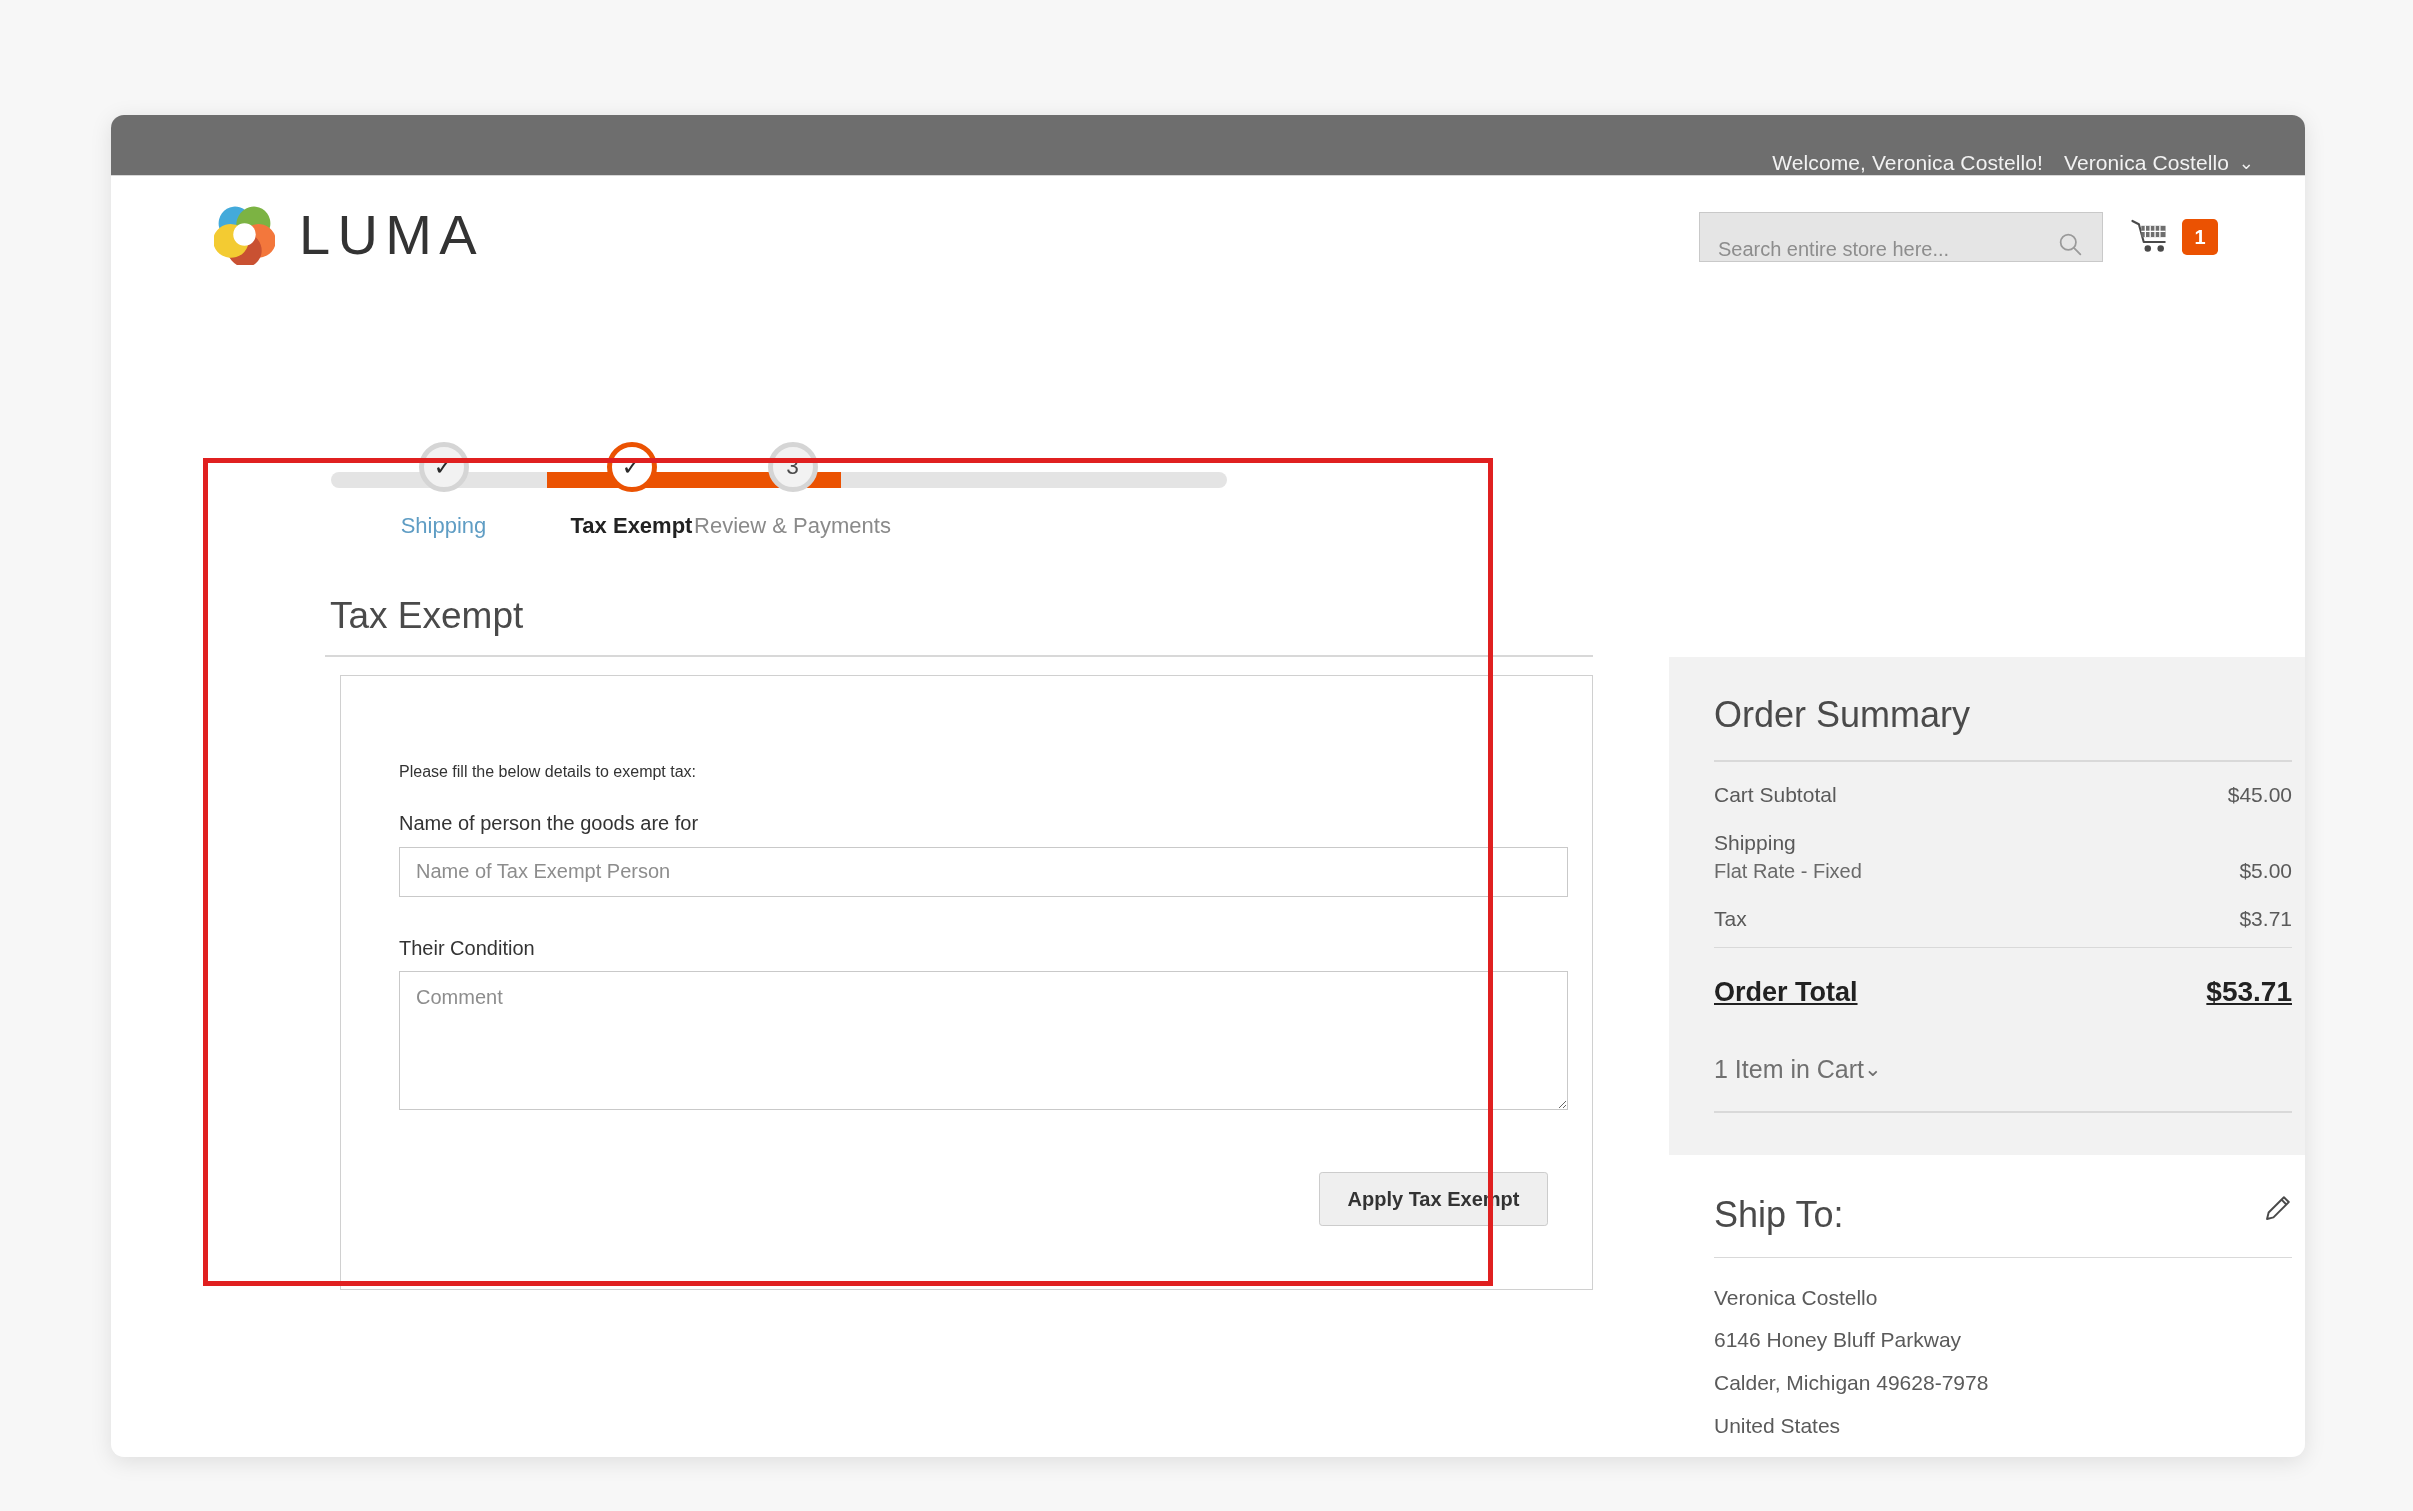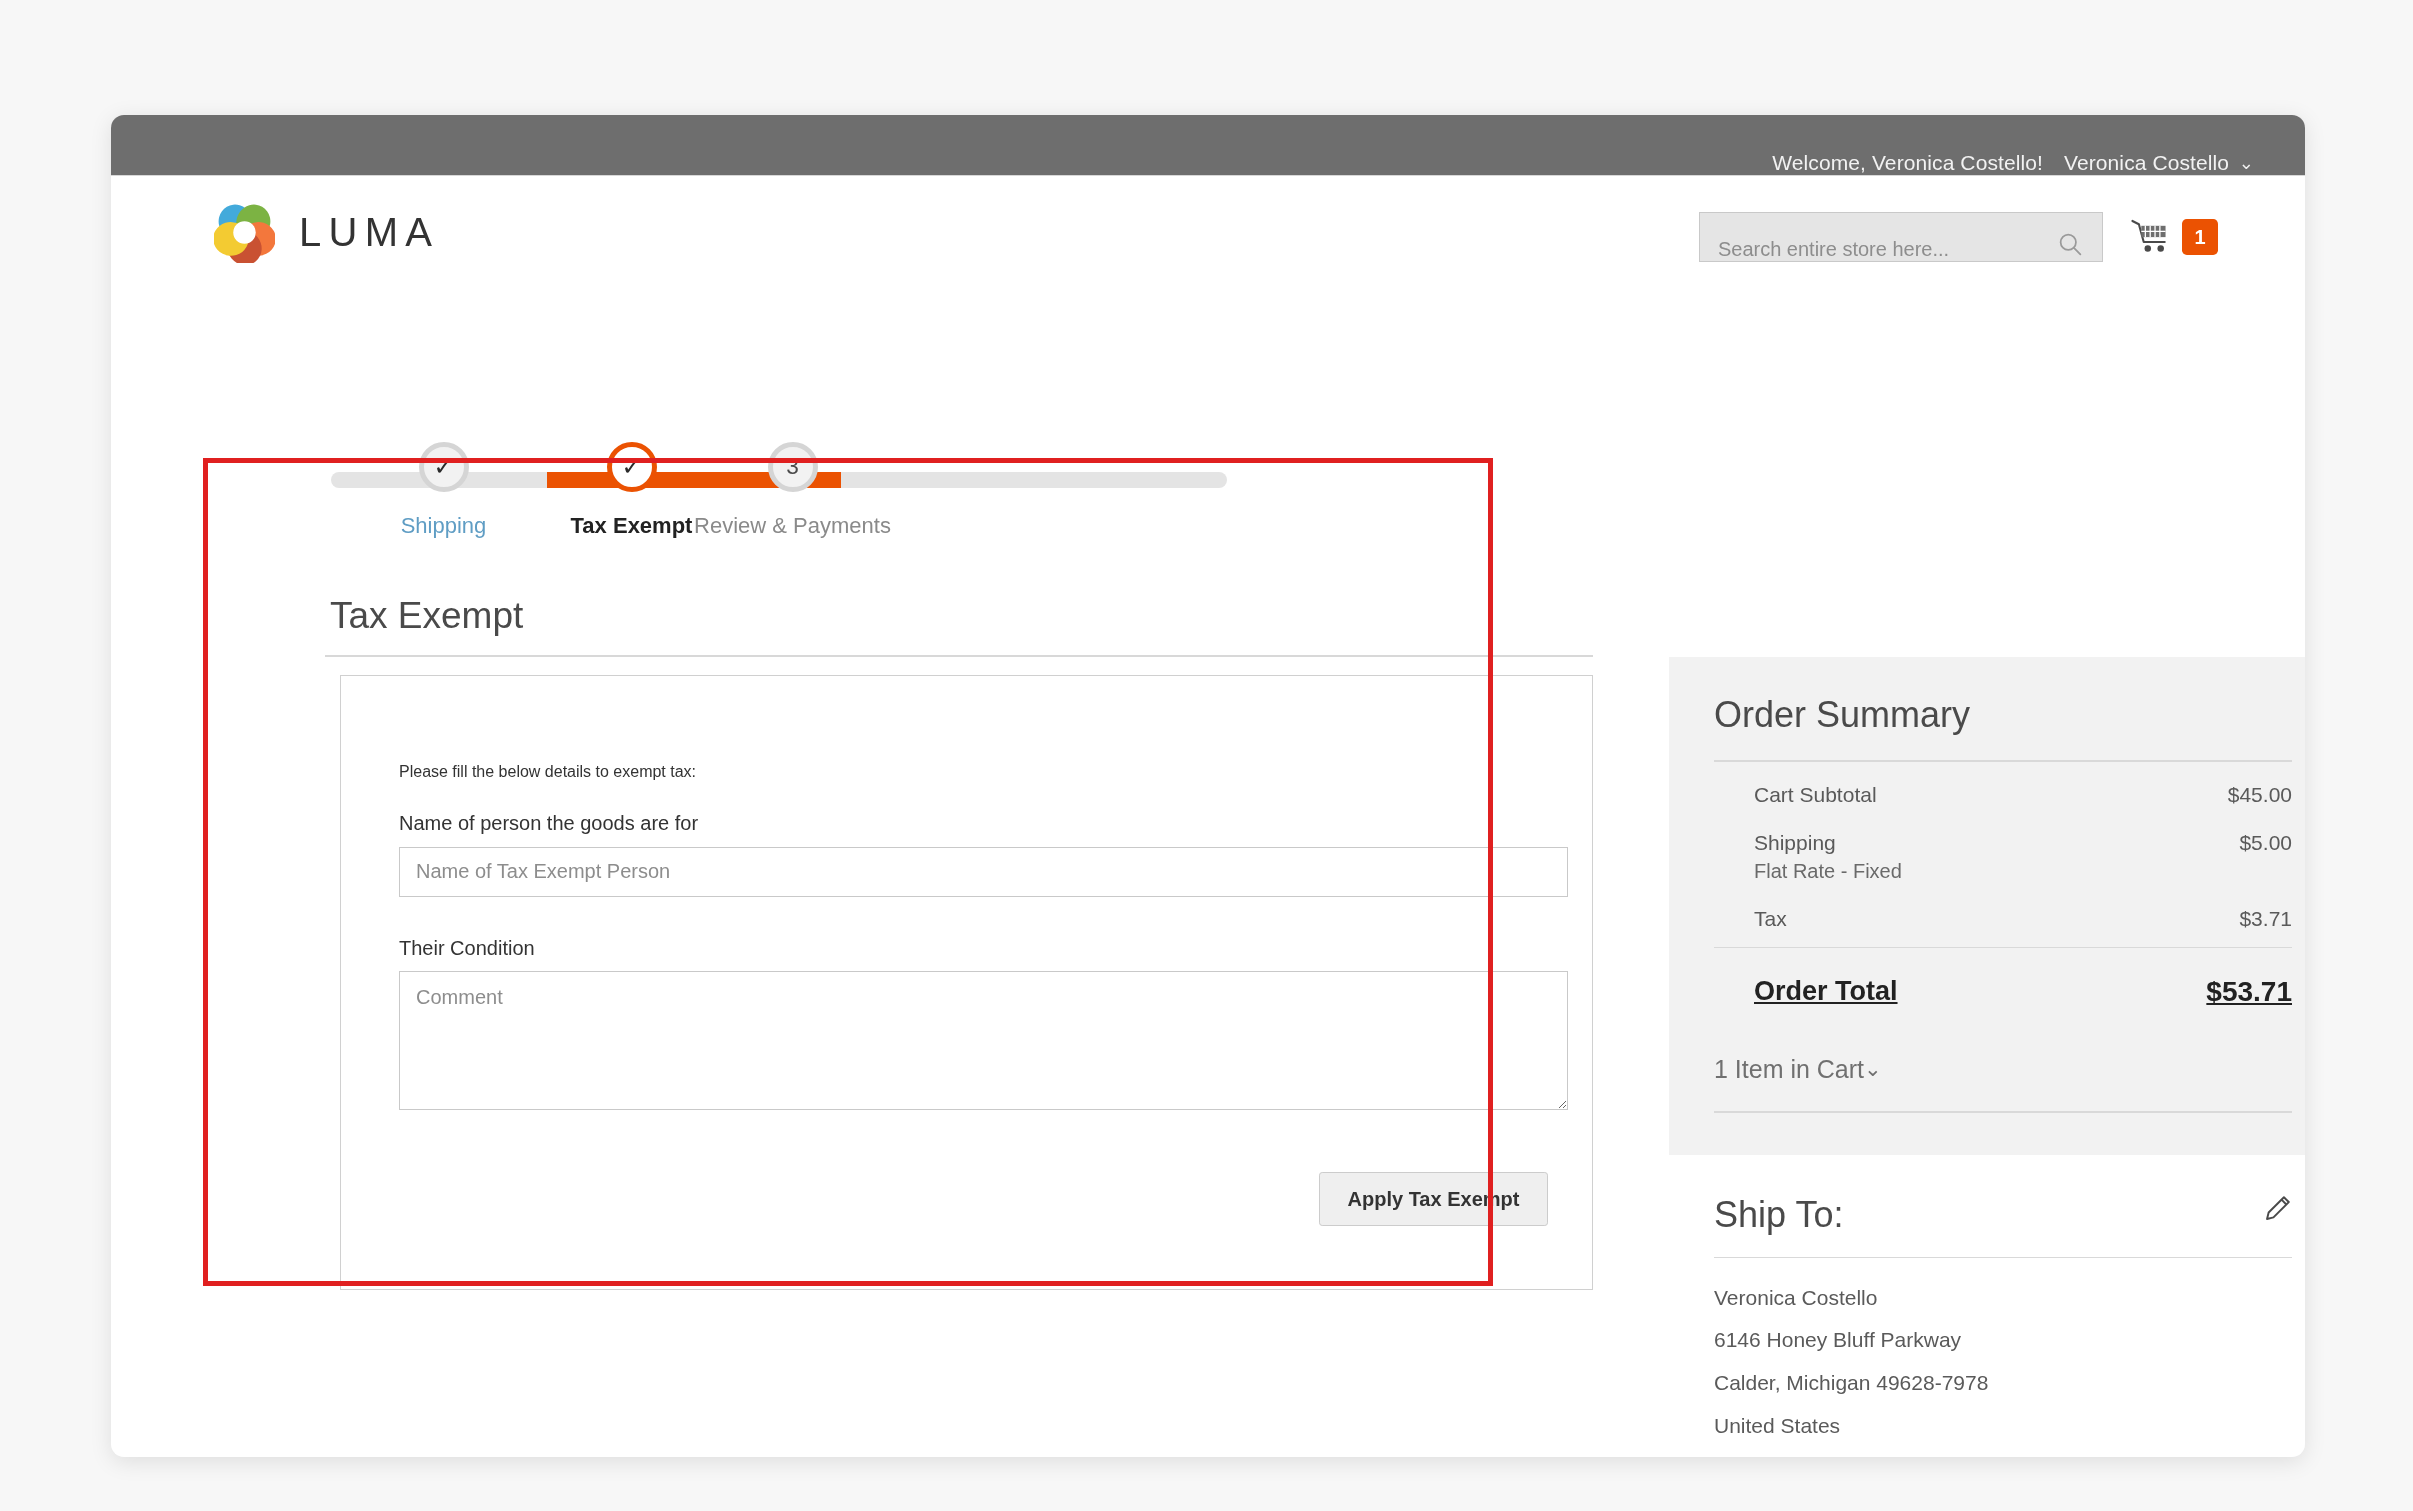--- a/index.html
+++ b/index.html
@@ -55,21 +55,21 @@
     position: absolute; left: 0; top: 61px;
     width: 100%; height: 123px;
   }
   #logo-wrap {
     position: absolute; left: 103px; top: 26px;
     display: flex; align-items: center; gap: 24px;
   }
   .luma-mark { position: relative; width: 61px; height: 61px; }
   .luma-mark svg { display: block; }
   .luma-word {
-    font-size: 40px;
+    font-size: 56px;
     letter-spacing: 7.3px;
     color: #333333;
     font-weight: 400;
   }
 
   #search-cart {
     position: absolute; right: 87px; top: 36px;
     display: flex; align-items: center; gap: 27.4px;
   }
   #search-box {
@@ -261,23 +261,23 @@
     padding: 37px 45px 42px 45px;
   }
   #summary-title {
     font-size: 36px; color: #4a4a4a;
     font-weight: 400;
     padding-bottom: 24px;
   }
   .hr-light { height: 1.6px; background: #d9d9d9; }
   .sum-row {
     display: flex; justify-content: space-between;
-    align-items: flex-start;
+    align-items: flex-end;
     padding: 21px 0 3.2px 0;
-    font-size: 21px; color: #5a5a5a; margin-left: 40px;
+    font-size: 21px; color: #5a5a5a;
   }
   .sum-row .lbl-sub {
     display: block; font-size: 20px; color: #6a6a6a;
     margin-top: 4.8px;
   }
   .sum-row.total {
     font-size: 27px; font-weight: 700; color: #222222;
     padding: 27.4px 0 26px 0;
     text-decoration: underline;
   }

